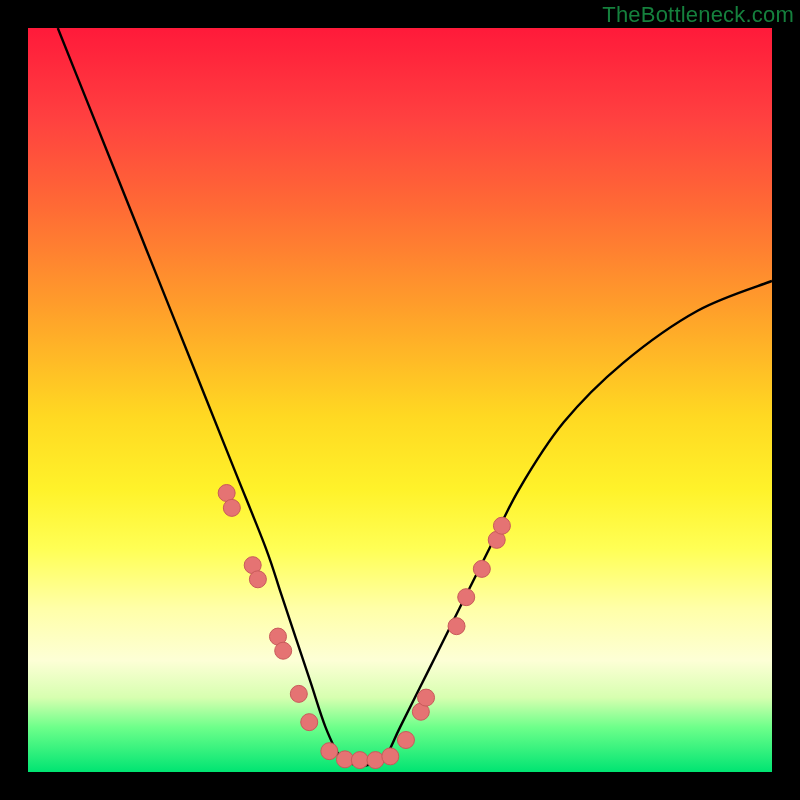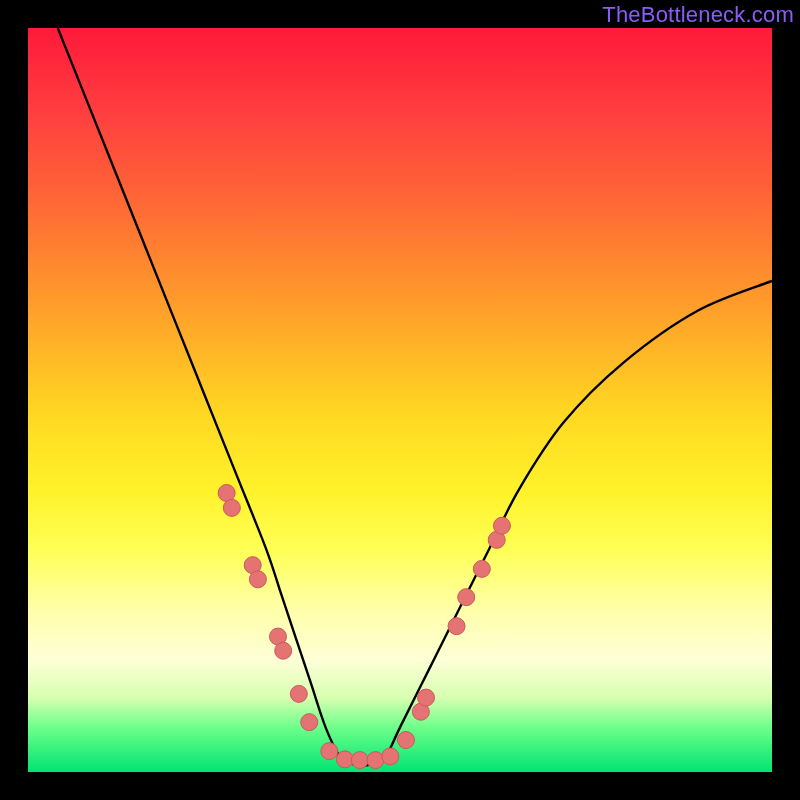--- a/index.html
+++ b/index.html
@@ -43,21 +43,21 @@
       #fdffd6 85%,
       #d7ffb0 90%,
       #6dff8a 94%,
       #00e472 100%
     );
   }
   .watermark {
     position: absolute;
     top: 2px;
     right: 6px;
-    color: #8b5cf6;
+    color: #15803d;
     font-size: 22px;
     font-weight: 500;
     z-index: 20;
     letter-spacing: 0.2px;
   }
   svg.curve {
     position: absolute;
     inset: 0;
     width: 744px;
     height: 744px;

